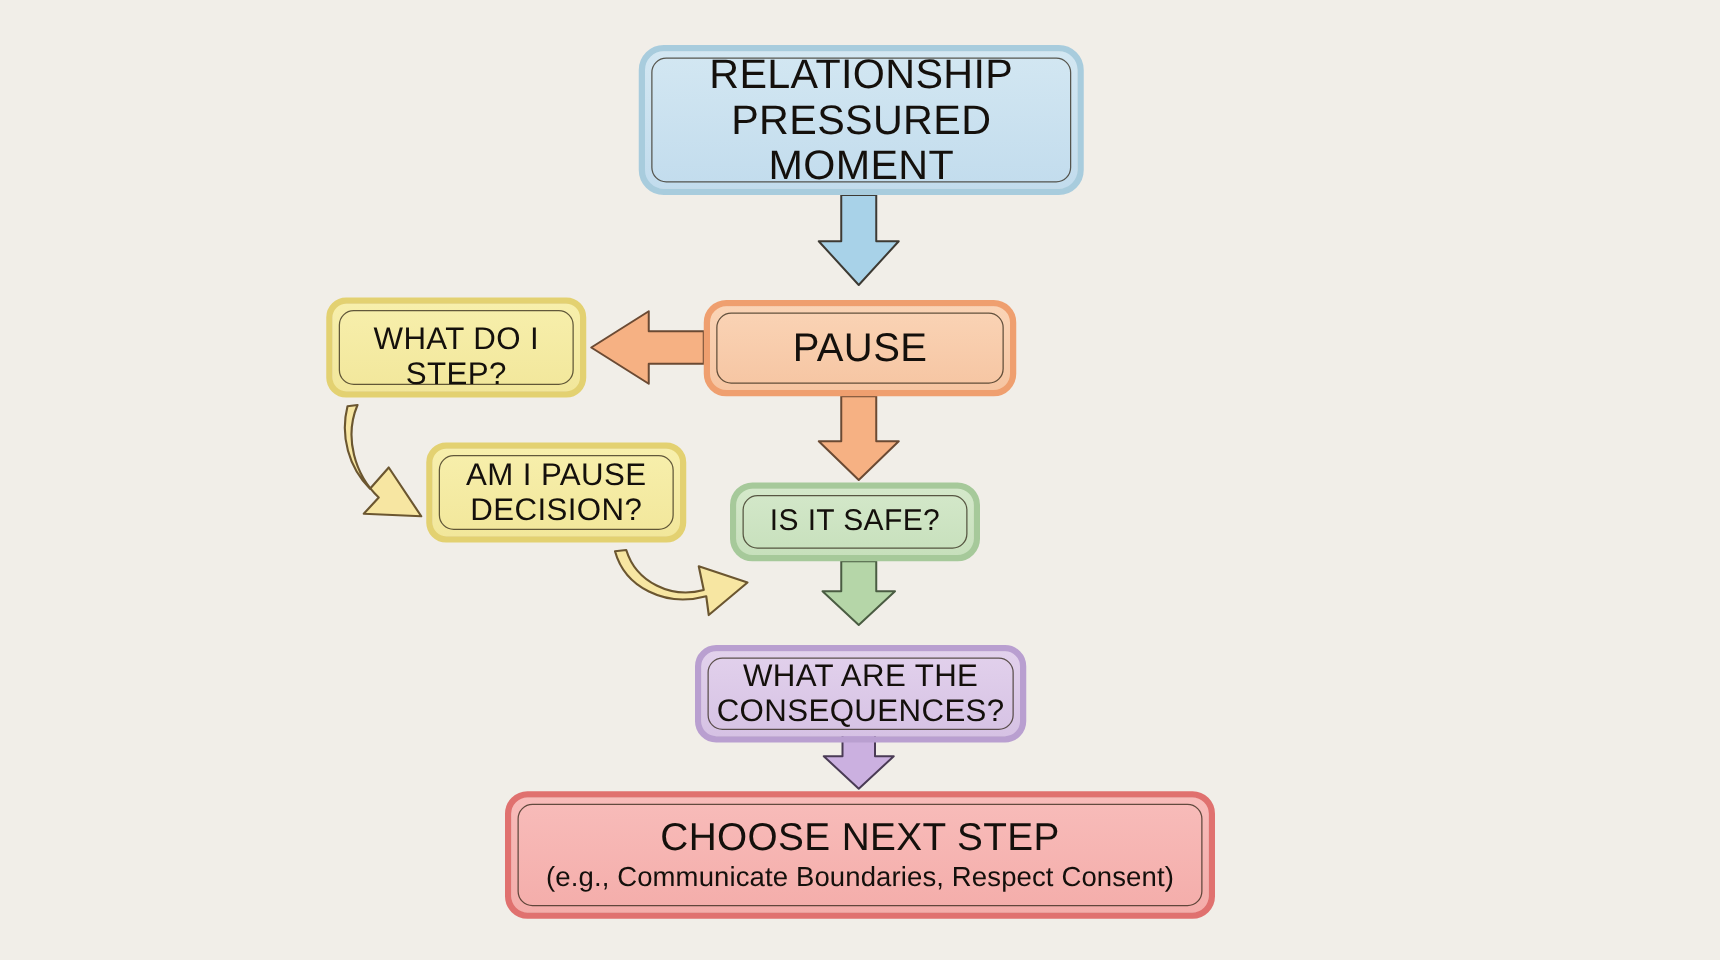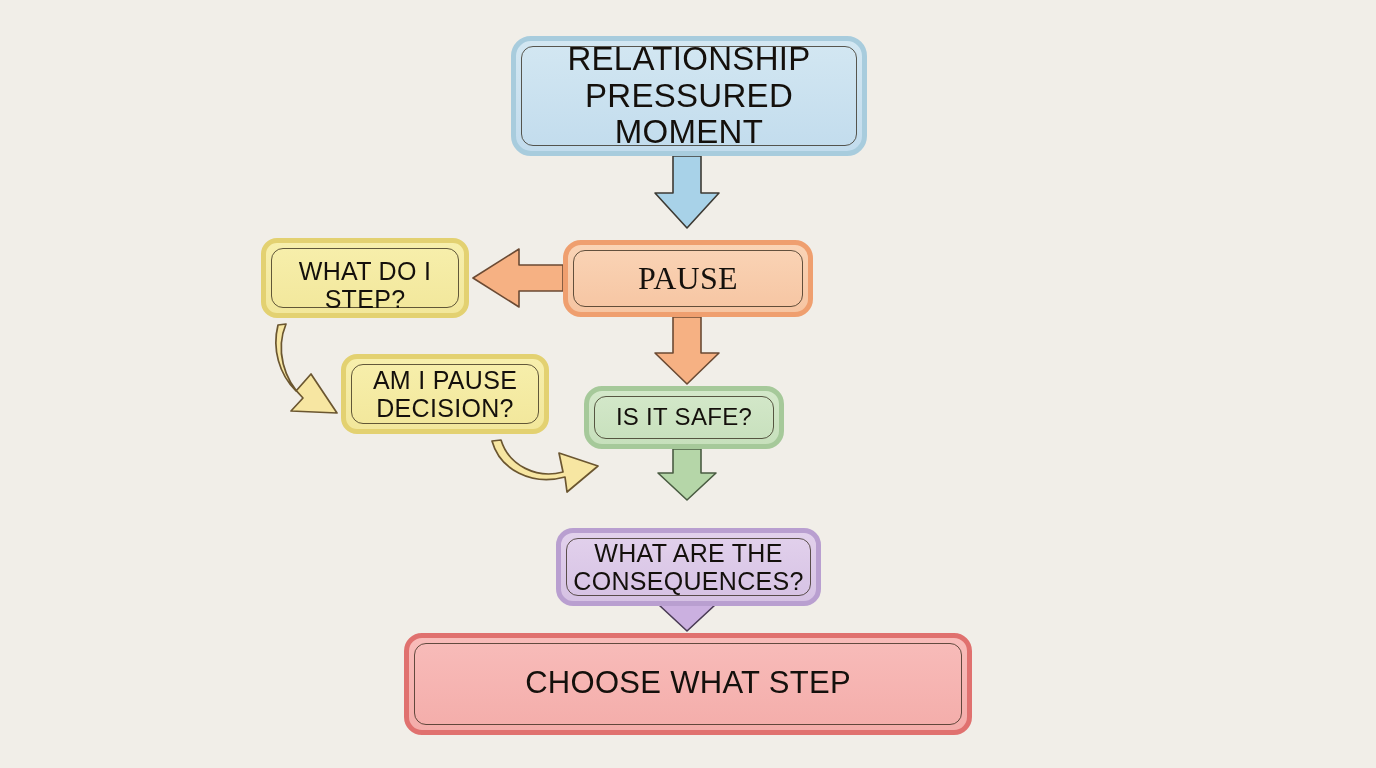--- a/index.html
+++ b/index.html
@@ -73,21 +73,20 @@
     border-radius: 20px;
     font-size: 33px;
     text-align: center;
   }
   #node-pause {
     left: 563px; top: 240px; width: 250px; height: 77px;
     background: linear-gradient(180deg,#fad4b6 0%, #f6c5a2 100%);
     border: 5px solid #ef9f6f;
     border-radius: 18px;
     font-size: 32px;
-    font-family: Liberation Serif, serif;
   }
   #node-want {
     left: 261px; top: 238px; width: 208px; height: 80px;
     background: linear-gradient(180deg,#f7efac 0%, #f2e79b 100%);
     border: 5px solid #e3d171;
     border-radius: 16px;
     font-size: 25px;
     justify-content: flex-end;
   }
   #node-pressured {
@@ -98,21 +97,21 @@
     font-size: 25px;
   }
   #node-safe {
     left: 584px; top: 386px; width: 200px; height: 63px;
     background: linear-gradient(180deg,#d4e8ca 0%, #c7e0bc 100%);
     border: 5px solid #a6c99a;
     border-radius: 18px;
     font-size: 24px;
   }
   #node-consequences {
-    left: 556px; top: 528px; width: 265px; height: 78px;
+    left: 556px; top: 516px; width: 265px; height: 78px;
     background: linear-gradient(180deg,#e2d1ec 0%, #d6c2e4 100%);
     border: 5px solid #b99fd0;
     border-radius: 17px;
     font-size: 25px;
   }
   #node-next {
     left: 404px; top: 633px; width: 568px; height: 102px;
     background: linear-gradient(180deg,#f8bcba 0%, #f4adaa 100%);
     border: 5px solid #e0716f;
     border-radius: 18px;
@@ -183,16 +182,17 @@
   </div>
 
   <div class="node" id="node-consequences">
     <span class="inner"></span>
     <span class="label">WHAT ARE THE</span>
     <span class="label">CONSEQUENCES?</span>
   </div>
 
   <div class="node" id="node-next">
     <span class="inner"></span>
-    <span class="label">CHOOSE WHAT STEP</span>
+    <span class="label">CHOOSE NEXT STEP</span>
+    <span class="sublabel">(e.g., Communicate Boundaries, Respect Consent)</span>
   </div>
 
 </div>
 
 </body></html>

